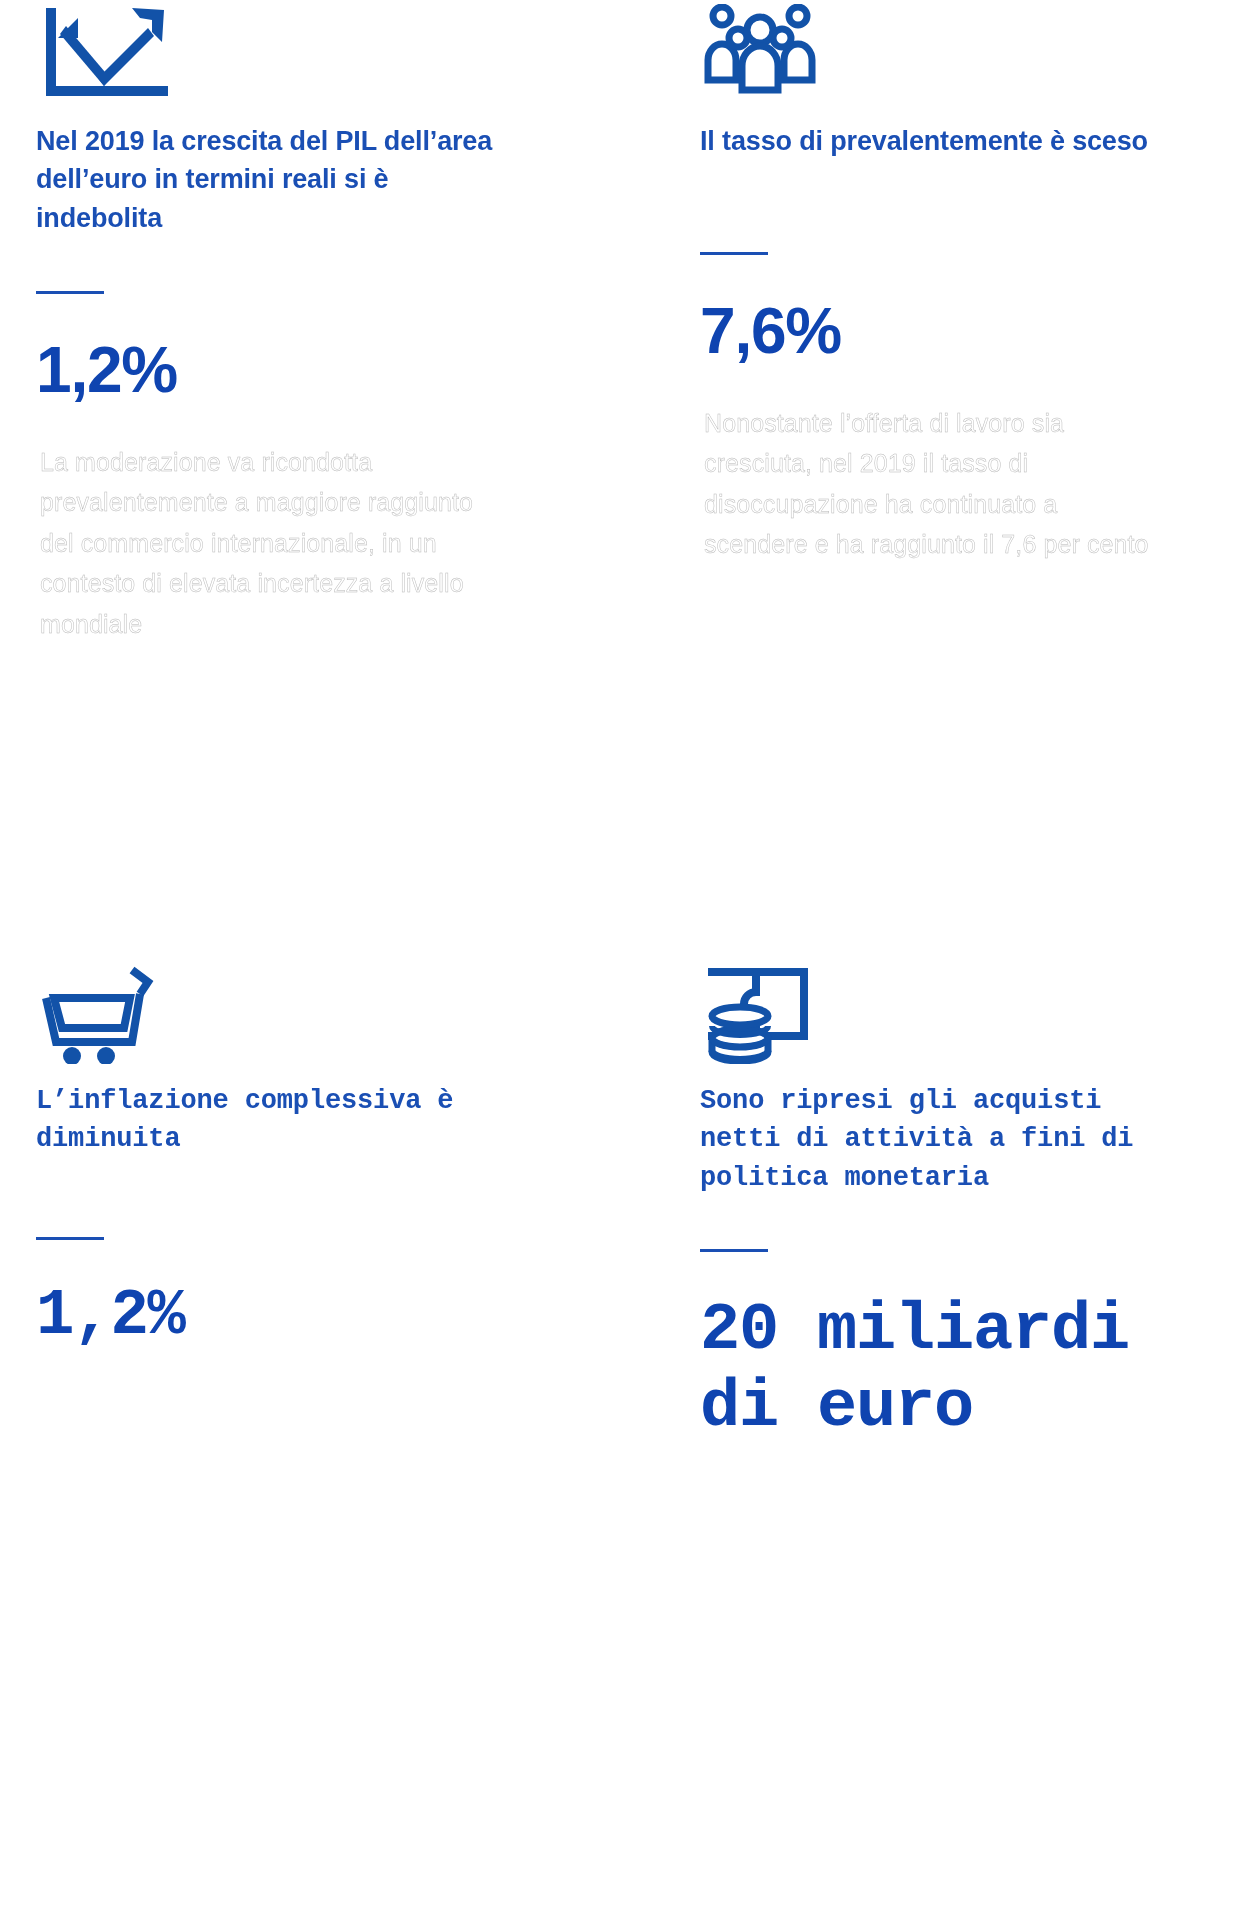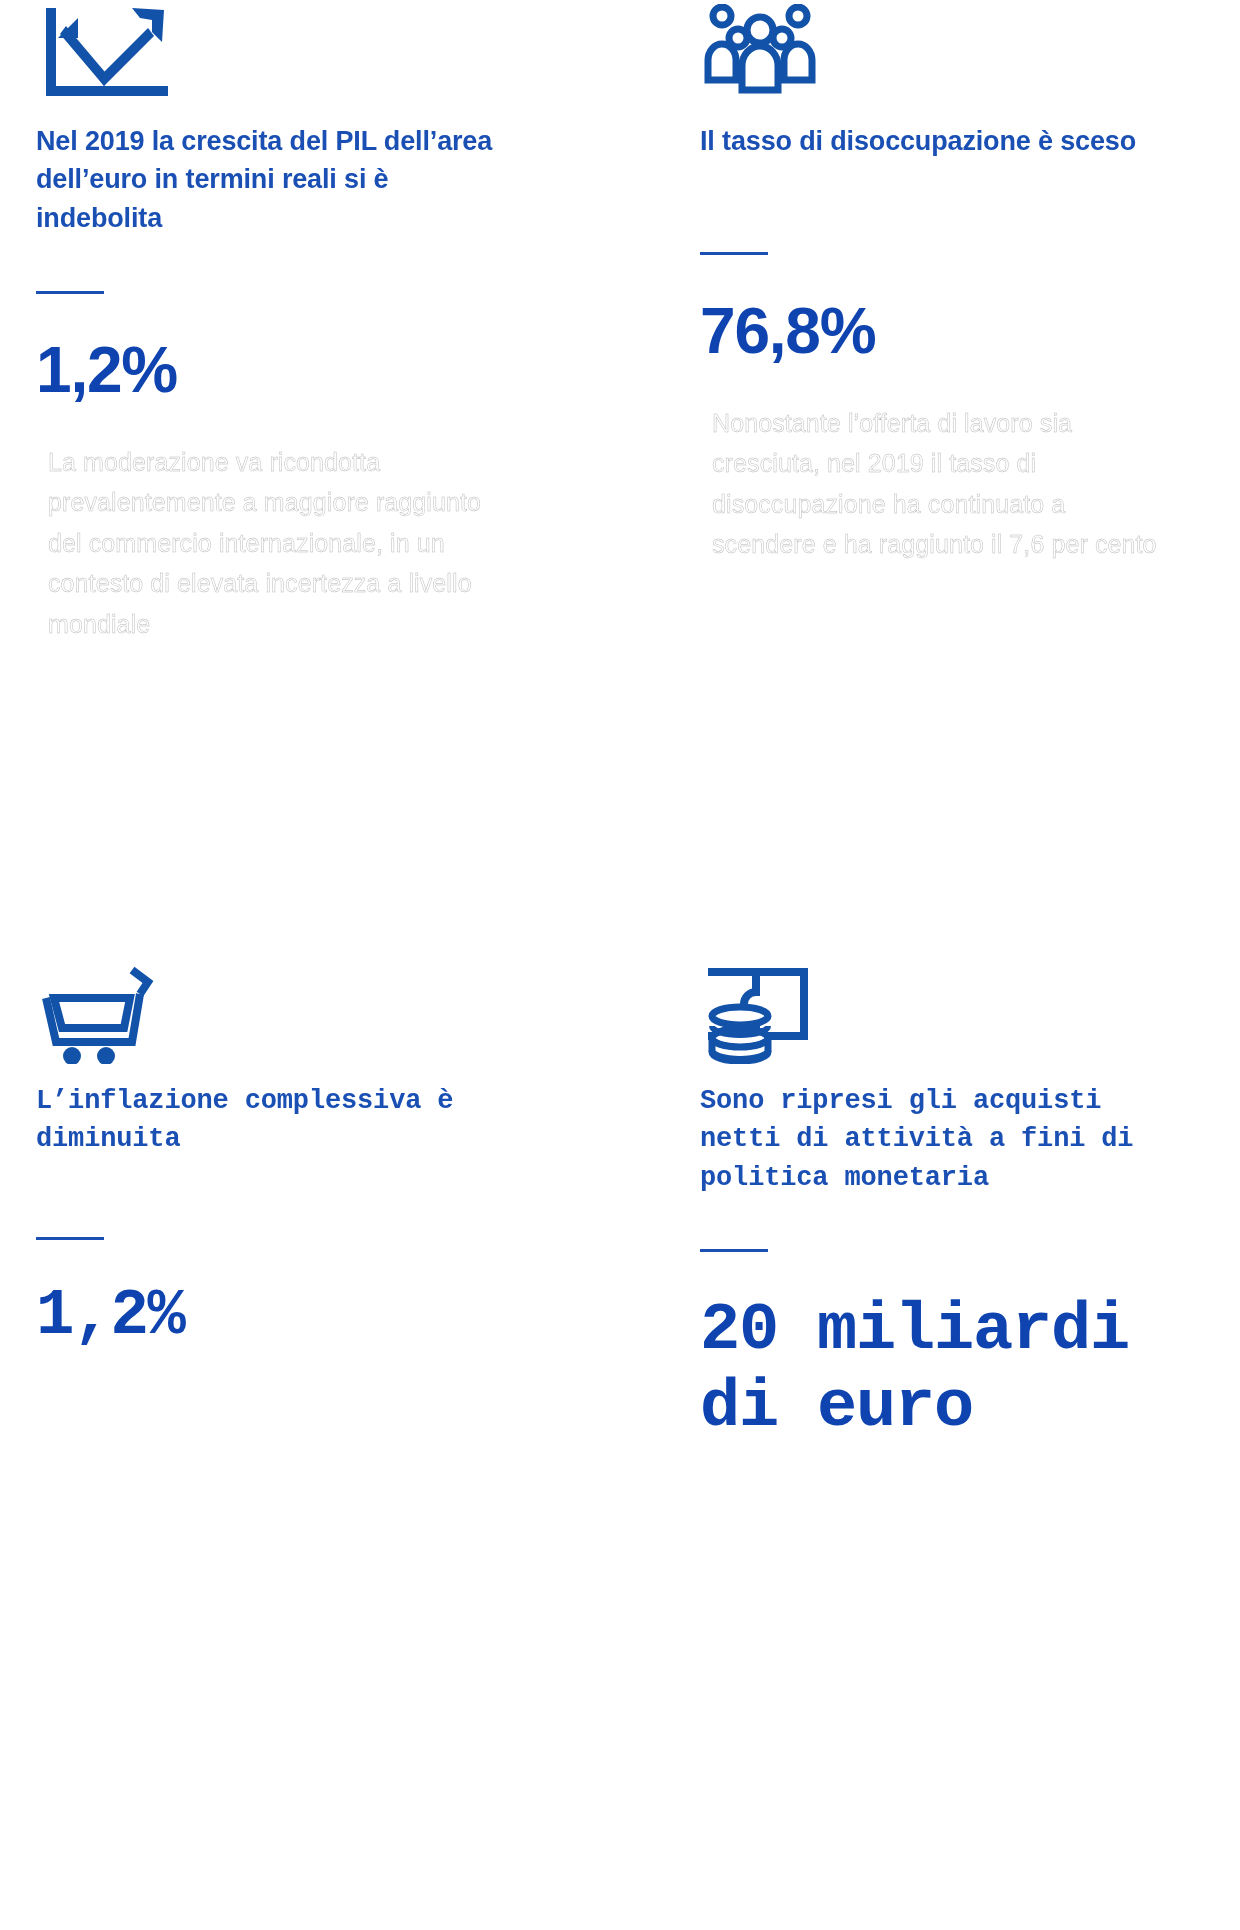--- a/index.html
+++ b/index.html
@@ -77,21 +77,21 @@
     letter-spacing: -1.2px;
     margin: 0 0 34px 0;
     max-width: 450px;
   }
 
   .card-body {
     color: #ffffff;
     -webkit-text-stroke: 0.45px rgba(120,120,120,0.55);
     font-size: 25px;
     line-height: 1.62;
-    margin: 12px;
+    margin: 4px;
     max-width: 445px;
     letter-spacing: 0.1px;
   }
 
   
   .card-1 .icon-wrap { height: 104px; }
   .card-1 .rule { margin-top: 54px; margin-bottom: 40px; }
 
   .card-2 .icon-wrap { height: 104px; }
   .card-2 .rule { margin-top: 92px; margin-bottom: 40px; }
@@ -144,23 +144,23 @@
 
             <circle cx="38" cy="34" r="9"></circle>
 
             <circle cx="82" cy="34" r="9"></circle>
 
             <circle cx="60" cy="26" r="13"></circle>
             <path d="M42 62 a18 20 0 0 1 36 0 L78 86 L42 86 Z"></path>
           </g>
         </svg>
       </div>
-      <h2 class="card-heading">Il tasso di disoccupazione è sceso</h2>
-      <div class="rule"></div>
-      <div class="card-figure">76,8%</div>
+      <h2 class="card-heading">Il tasso di prevalentemente è sceso</h2>
+      <div class="rule"></div>
+      <div class="card-figure">7,6%</div>
       <p class="card-body">Nonostante l’offerta di lavoro sia cresciuta, nel 2019 il tasso di disoccupazione ha continuato a scendere e ha raggiunto il 7,6 per cento</p>
     </div>
 
     <div class="card card-3 col-left row-bottom">
       <div class="icon-wrap">
         <svg width="120" height="104" viewBox="0 0 120 104" aria-hidden="true">
           <g fill="none" stroke="#1252a8" stroke-width="8" stroke-linejoin="miter">
 
             <path d="M96 10 L112 22 L104 34"></path>
 

